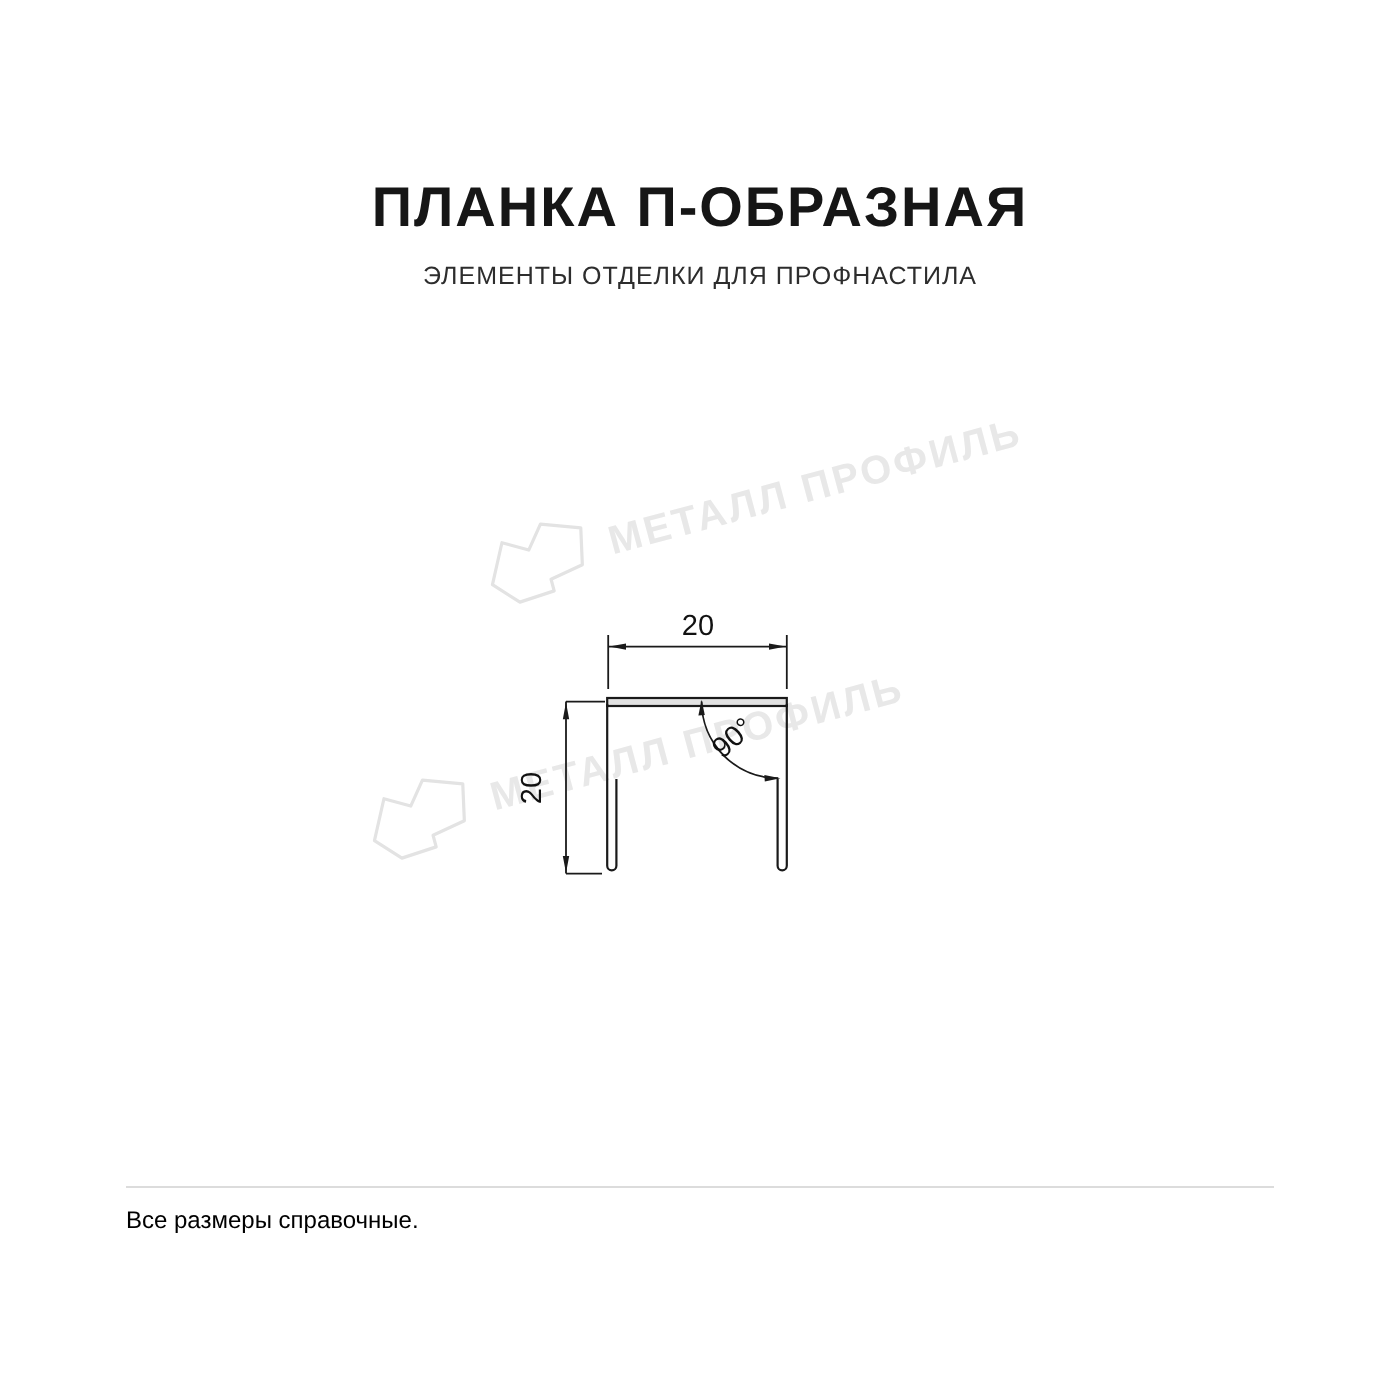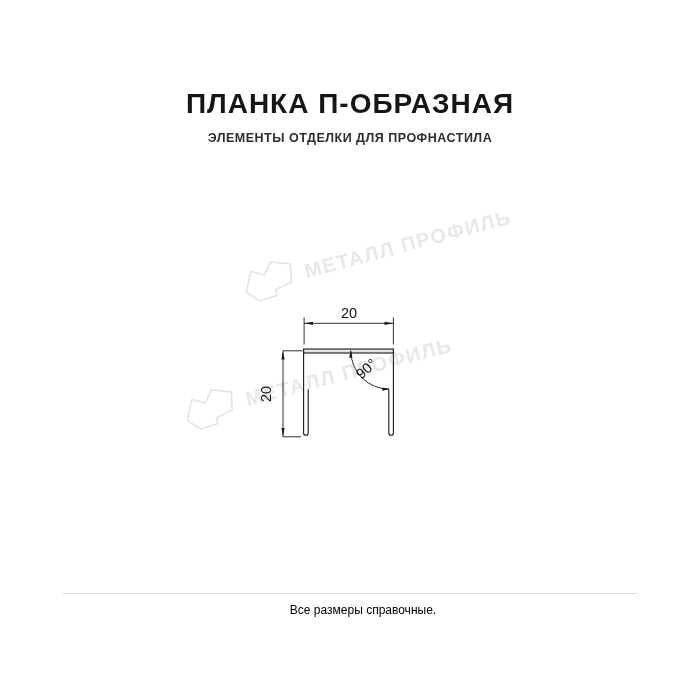--- a/index.html
+++ b/index.html
@@ -8,21 +8,21 @@
     font-family:"Liberation Sans", sans-serif;
     padding-left:24px;
   }
   
   #header{position:absolute;left:0;top:88px;width:700px;text-align:center;}
   .title-line{
     font-size:28px;font-weight:bold;letter-spacing:1px;line-height:32px;
     color:#161616;
   }
   #subtitle{
-    margin-top:11px;font-size:12.5px;font-weight:bold;letter-spacing:.5px;
+    margin-top:11px;font-size:12.5px;font-weight:normal;letter-spacing:.5px;
     color:#2d2d2d;
   }
   
   .wm{
     position:absolute;display:flex;align-items:center;gap:10px;
     transform:rotate(-15deg);transform-origin:0 50%;
     z-index:1;pointer-events:none;
   }
   .wm-text{
     font-size:20px;font-weight:bold;letter-spacing:1.5px;white-space:nowrap;
@@ -30,21 +30,21 @@
   }
   #wm-top{left:243px;top:268px;}
   #wm-bottom{left:184px;top:396px;}
   
   #drawing-svg{position:absolute;left:0;top:0;z-index:2;pointer-events:none;}
   .dim-label{font-family:"Liberation Sans", sans-serif;font-size:14.5px;fill:#111111;}
   
   #footer-divider{position:absolute;left:63px;top:593px;width:574px;height:1px;background:#dcdcdc;}
   #footer{
     position:absolute;left:63px;top:603px;width:600px;
-    font-size:12px;line-height:15px;color:#000000;text-align:center;
+    font-size:12px;line-height:15px;color:#000000;
   }
 </style>
 </head>
 <body>
 
 <div id="page">
 
   <div id="header">
     <div class="title-line">ПЛАНКА П-ОБРАЗНАЯ</div>
     <div id="subtitle">ЭЛЕМЕНТЫ ОТДЕЛКИ ДЛЯ ПРОФНАСТИЛА</div>

